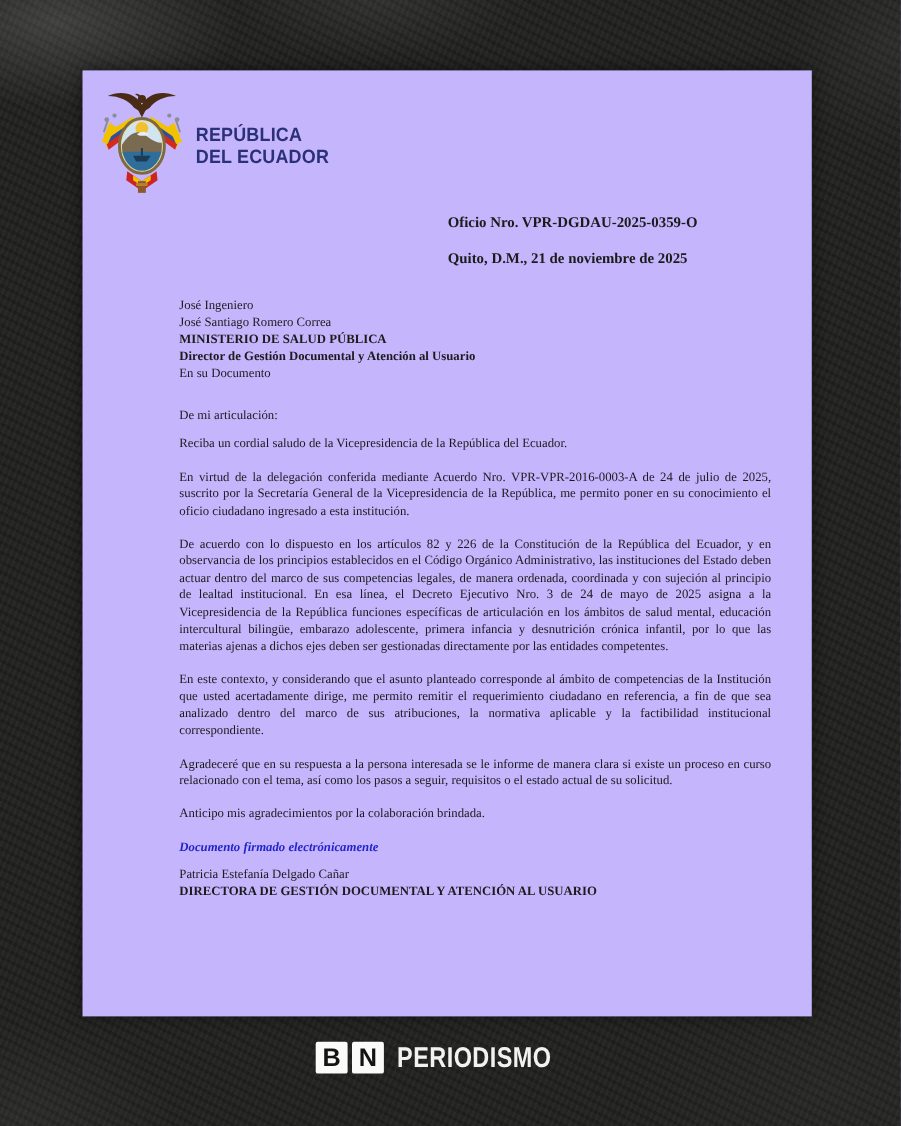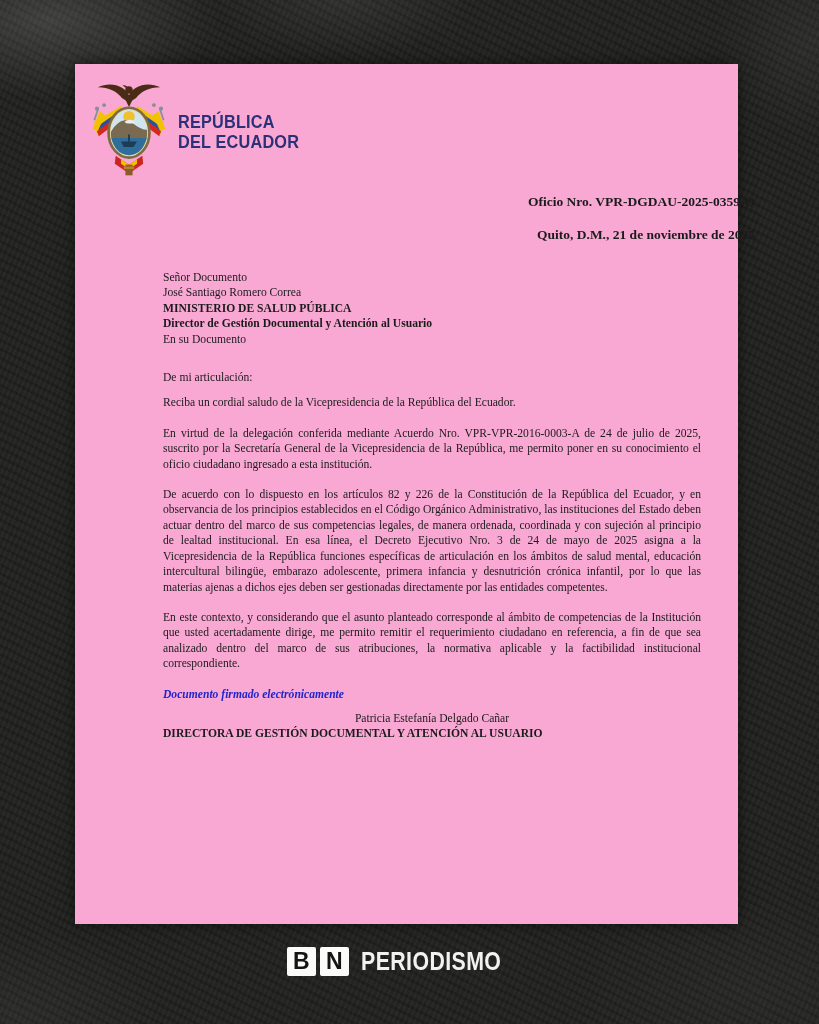--- a/index.html
+++ b/index.html
@@ -13,57 +13,57 @@
       radial-gradient(ellipse 220px 90px at 42% 0%, rgba(150,150,148,0.12), transparent 60%),
       radial-gradient(ellipse 160px 160px at 99% 4%, rgba(140,140,138,0.10), transparent 60%),
       radial-gradient(ellipse 240px 140px at 2% 99%, rgba(120,120,118,0.10), transparent 60%),
       radial-gradient(ellipse 300px 160px at 92% 97%, rgba(110,110,108,0.08), transparent 60%),
       repeating-linear-gradient(113deg, rgba(255,255,255,0.018) 0 2px, rgba(0,0,0,0.05) 2px 5px),
       repeating-linear-gradient(27deg, rgba(0,0,0,0.12) 0 3px, rgba(255,255,255,0.012) 3px 8px);
     overflow:hidden;
   }
   .page{
     position:absolute; left:75px; top:64px; width:663px; height:860px;
-    background:#f9a8d4; color:#1b1b1b;
+    background:#c4b5fd; color:#1b1b1b;
     box-shadow:0 0 14px rgba(0,0,0,0.55);
     text-decoration:underline;
   }
   
   .letterhead{ position:absolute; left:14px; top:13px; display:flex; align-items:flex-start; }
   .coa{ width:80px; height:106px; flex:0 0 auto; }
   .wordmark{
     margin:36px 0 0 9px;
     font-family:"Liberation Sans", sans-serif;
     font-weight:bold; font-size:17.5px; line-height:1.12;
     color:#2b3178; letter-spacing:0.2px;
     transform:scaleX(0.93); transform-origin:left top;
   }
   
   .oficio-block{
-    position:absolute; top:130px; left:348px; width:332px;
-    text-align:right; font-weight:bold; font-size:13.5px;
+    position:absolute; top:130px; left:332px; width:332px;
+    text-align:left; font-weight:bold; font-size:13.5px;
   }
   .oficio-block .date-line{ margin-top:17px; }
   
   .content{
     position:absolute; left:88px; top:206px; width:538px;
     font-size:11.6px; line-height:15.4px;
   }
   .content p{ margin:0 0 15px 0; }
   .content p.just{ text-align:justify; }
   .subject-line{ margin-bottom:27px !important; }
   .recipient{ margin-bottom:23px; }
   .bold{ font-weight:bold; }
   .greeting{ margin-bottom:10px !important; }
   .closing{ margin-bottom:29px !important; }
   .esign{
     color:#2323cc; font-weight:bold; font-style:italic;
     margin-bottom:9px !important;
   }
-  .signer-name{ margin-bottom:0 !important;text-align:center; }
+  .signer-name{ margin-bottom:0 !important; }
   .signer-title{ font-weight:bold; }
   
   .brand{
     position:absolute; left:0; top:946px; width:819px;
     display:flex; justify-content:center; align-items:center; gap:4px;
   }
   .brand-box{
     width:29px; height:29px; background:#fbfbfa; color:#141414;
     font-family:"Liberation Sans", sans-serif; font-weight:bold; font-size:23px;
     display:flex; align-items:center; justify-content:center;
@@ -138,33 +138,35 @@
   </div>
 
   <div class="oficio-block">
     <div>Oficio Nro. VPR-DGDAU-2025-0359-O</div>
     <div class="date-line">Quito, D.M., 21 de noviembre de 2025</div>
   </div>
 
   <div class="content">
 
     <div class="recipient">
-      <div>Señor Documento</div>
+      <div>José Ingeniero</div>
       <div>José Santiago Romero Correa</div>
       <div class="bold">MINISTERIO DE SALUD PÚBLICA</div>
       <div class="bold">Director de Gestión Documental y Atención al Usuario</div>
       <div>En su Documento</div>
     </div>
 
     <p class="greeting">De mi articulación:</p>
 
     <p>Reciba un cordial saludo de la Vicepresidencia de la República del Ecuador.</p>
     <p class="just">En virtud de la delegación conferida mediante Acuerdo Nro. VPR-VPR-2016-0003-A de 24 de julio de 2025, suscrito por la Secretaría General de la Vicepresidencia de la República, me permito poner en su conocimiento el oficio ciudadano ingresado a esta institución.</p>
     <p class="just">De acuerdo con lo dispuesto en los artículos 82 y 226 de la Constitución de la República del Ecuador, y en observancia de los principios establecidos en el Código Orgánico Administrativo, las instituciones del Estado deben actuar dentro del marco de sus competencias legales, de manera ordenada, coordinada y con sujeción al principio de lealtad institucional. En esa línea, el Decreto Ejecutivo Nro. 3 de 24 de mayo de 2025 asigna a la Vicepresidencia de la República funciones específicas de articulación en los ámbitos de salud mental, educación intercultural bilingüe, embarazo adolescente, primera infancia y desnutrición crónica infantil, por lo que las materias ajenas a dichos ejes deben ser gestionadas directamente por las entidades competentes.</p>
     <p class="just">En este contexto, y considerando que el asunto planteado corresponde al ámbito de competencias de la Institución que usted acertadamente dirige, me permito remitir el requerimiento ciudadano en referencia, a fin de que sea analizado dentro del marco de sus atribuciones, la normativa aplicable y la factibilidad institucional correspondiente.</p>
+    <p class="just">Agradeceré que en su respuesta a la persona interesada se le informe de manera clara si existe un proceso en curso relacionado con el tema, así como los pasos a seguir, requisitos o el estado actual de su solicitud.</p>
+    <p>Anticipo mis agradecimientos por la colaboración brindada.</p>
 
 
     <p class="esign">Documento firmado electrónicamente</p>
     <p class="signer-name">Patricia Estefanía Delgado Cañar</p>
     <p class="signer-title bold">DIRECTORA DE GESTIÓN DOCUMENTAL Y ATENCIÓN AL USUARIO</p>
   </div>
 
 </div>
 
 <div class="brand">

